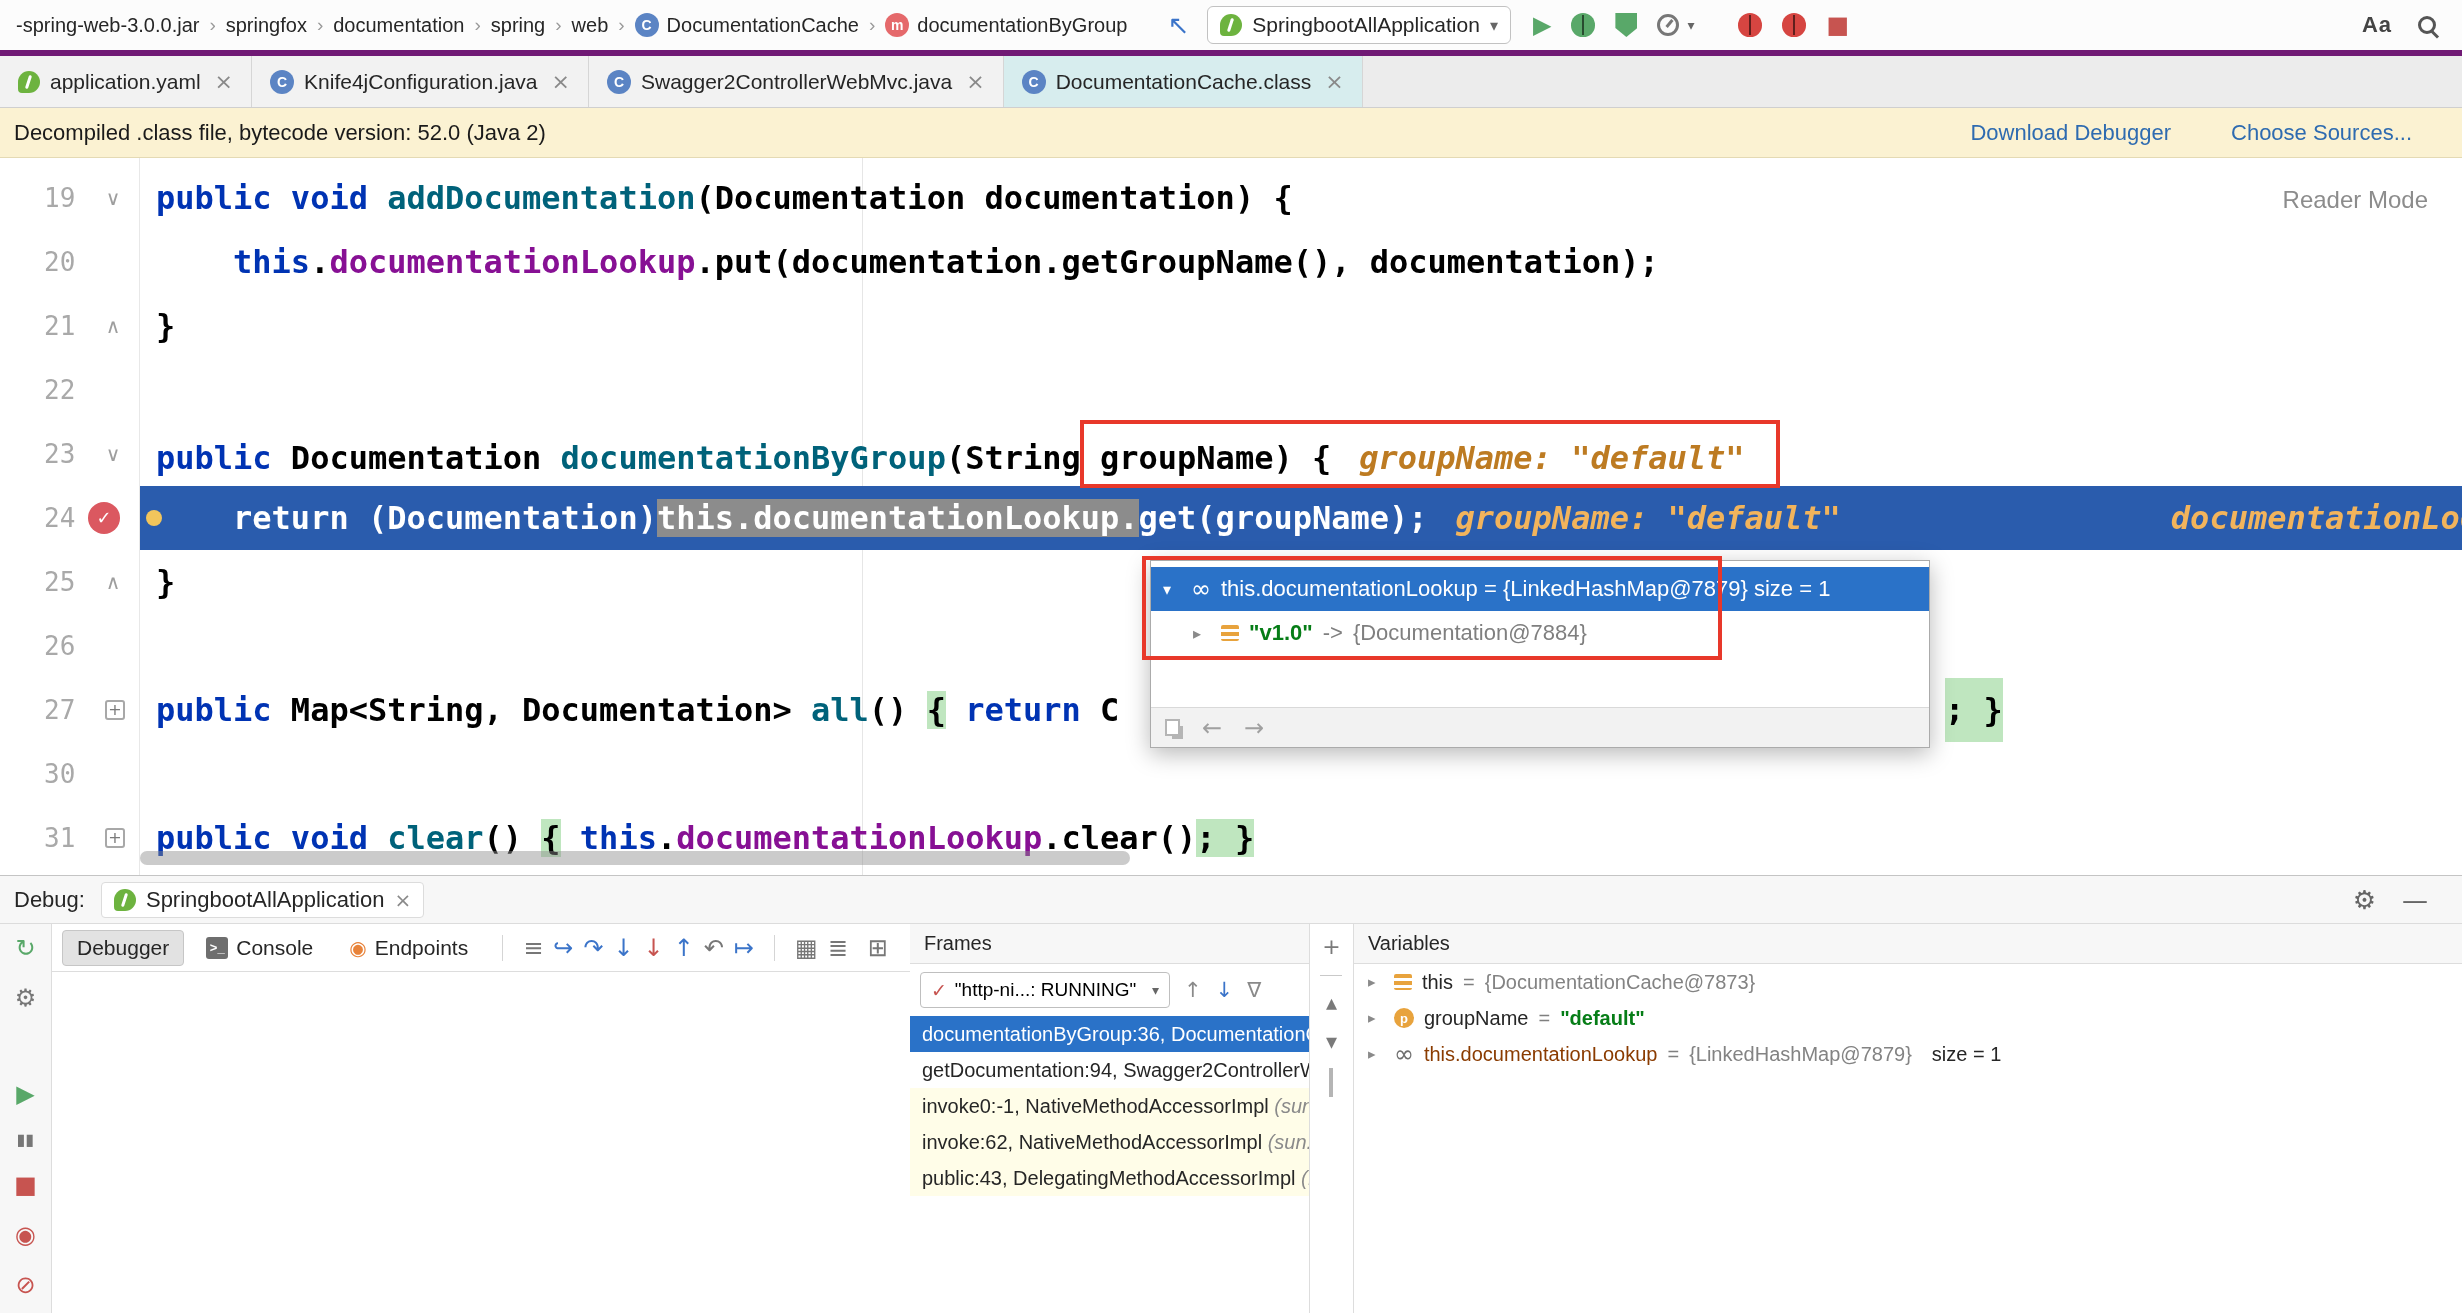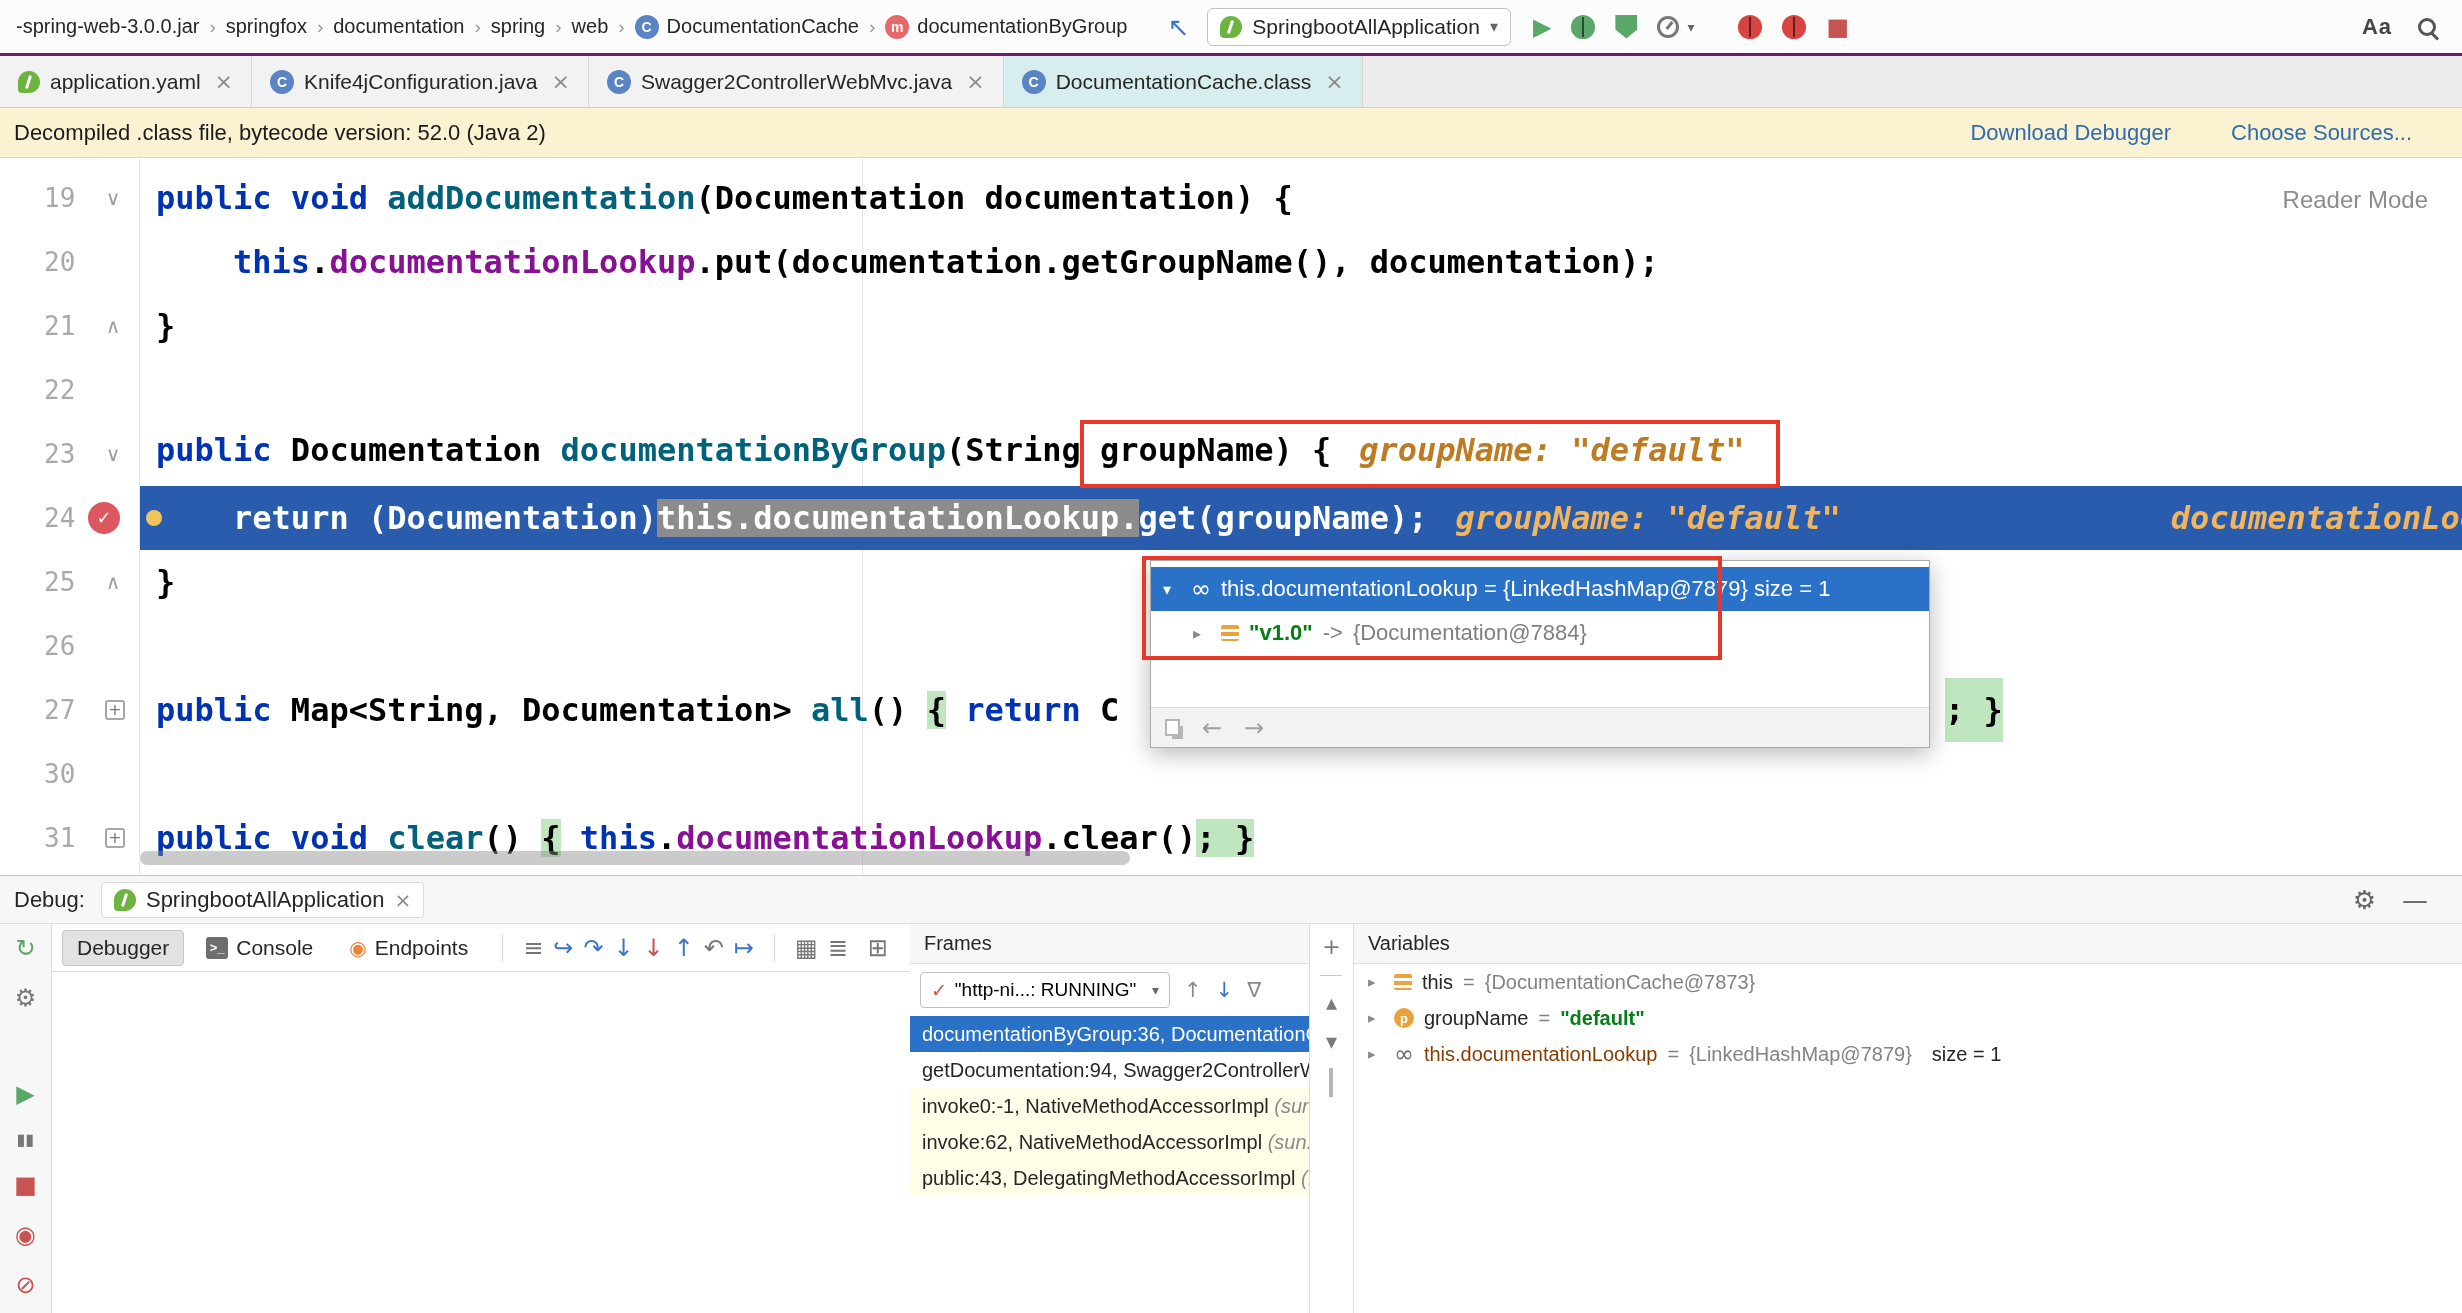--- a/index.html
+++ b/index.html
@@ -2,21 +2,21 @@
 <html><head>
 <meta charset="utf-8">
 <style>
   * { margin:0; padding:0; box-sizing:border-box; }
   html,body { width:2462px; height:1313px; overflow:hidden; background:#fff;
     font-family:"Liberation Sans","DejaVu Sans",sans-serif; }
   .icon { font-family:"DejaVu Sans",sans-serif; }
 
   
   .breadcrumb-bar { height:56px; display:flex; align-items:center; padding:0 16px;
-    border-bottom:3px solid #701a75; font-size:20px; color:#262626; background:#FCFCFC; }
+    border-bottom:6px solid #701a75; font-size:20px; color:#262626; background:#FCFCFC; }
   #breadcrumbs { display:flex; align-items:center; }
   .crumb { display:flex; align-items:center; gap:8px; cursor:default; }
   .crumb-sep { color:#9A9A9A; margin:0 10px; font-size:19px; }
   .icon-circle { width:24px; height:24px; border-radius:50%; display:inline-flex;
     align-items:center; justify-content:center; color:#fff; font-size:14px; font-weight:bold; }
   .class-badge { background:#5B84C4; }
   .method-badge { background:#E5696B; }
   .nav-back { color:#3B74C9; font-size:26px; margin:0 18px 0 40px; }
   .combo { display:flex; align-items:center; gap:10px; border:1px solid #C2C2C2;
     border-radius:6px; height:38px; padding:0 12px; font-size:21px; background:#fff; }
@@ -265,21 +265,21 @@
     </div>
 </div>
 
 <div class="editor">
   <div class="vguide"></div>
   <div class="code-area" id="code-lines">
       <div class="code-line" style="top: 8px;"><span class="tk-kw">public void </span><span class="tk-decl">addDocumentation</span><span class="tk-plain">(Documentation documentation) {</span></div>
       <div class="code-line" style="top: 72px;"><span class="tk-plain">    </span><span class="tk-kw">this</span><span class="tk-plain">.</span><span class="tk-field">documentationLookup</span><span class="tk-plain">.put(documentation.getGroupName(), documentation);</span></div>
       <div class="code-line" style="top: 136px;"><span class="tk-plain">}</span></div>
       <div class="code-line" style="top: 200px;"></div>
-      <div class="code-line" style="top: 260px;"><span class="tk-kw">public </span><span class="tk-plain">Documentation </span><span class="tk-decl">documentationByGroup</span><span class="tk-plain">(String groupName) {</span><span class="tk-hint">groupName: "default"</span></div>
+      <div class="code-line" style="top: 268px;"><span class="tk-kw">public </span><span class="tk-plain">Documentation </span><span class="tk-decl">documentationByGroup</span><span class="tk-plain">(String groupName) {</span><span class="tk-hint">groupName: "default"</span></div>
       <div class="code-line exec" style="top: 328px;"><span class="exec-dot"></span><span class="tk-w">    return (Documentation)</span><span class="tk-eval">this.documentationLookup.</span><span class="tk-w">get(groupName);</span><span class="tk-hint">groupName: "default"</span><span class="tk-hint tk-hint-far">documentationLook</span></div>
       <div class="code-line" style="top: 392px;"><span class="tk-plain">}</span></div>
       <div class="code-line" style="top: 456px;"></div>
       <div class="code-line" style="top: 520px;"><span class="tk-kw">public </span><span class="tk-plain">Map&lt;String, Documentation&gt; </span><span class="tk-decl">all</span><span class="tk-plain">() </span><span class="tk-match">{</span><span class="tk-plain"> </span><span class="tk-kw">return </span><span class="tk-plain">C</span><span class="tk-match line-tail">; }</span></div>
       <div class="code-line" style="top: 584px;"></div>
       <div class="code-line" style="top: 648px;"><span class="tk-kw">public void </span><span class="tk-decl">clear</span><span class="tk-plain">() </span><span class="tk-match">{</span><span class="tk-plain"> </span><span class="tk-kw">this</span><span class="tk-plain">.</span><span class="tk-field">documentationLookup</span><span class="tk-plain">.clear()</span><span class="tk-match">; }</span></div>
     </div>
   <div class="gutter" id="gutter">
       <div class="gutter-num" style="top: 8px;">19</div>
       <div class="fold" style="top: 8px;">∨</div>

